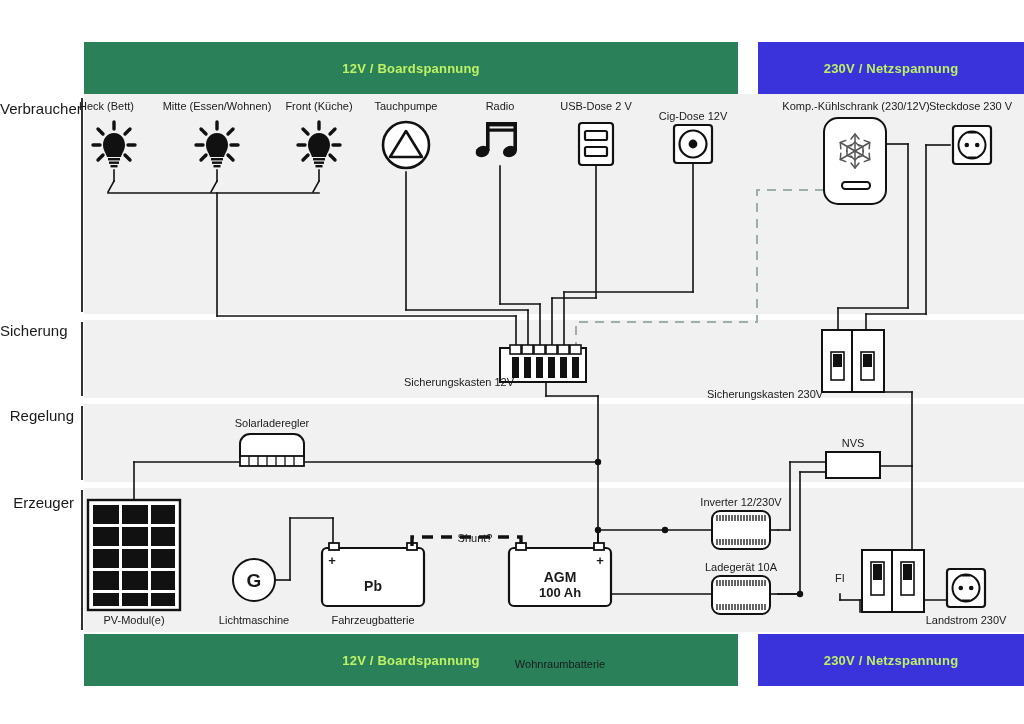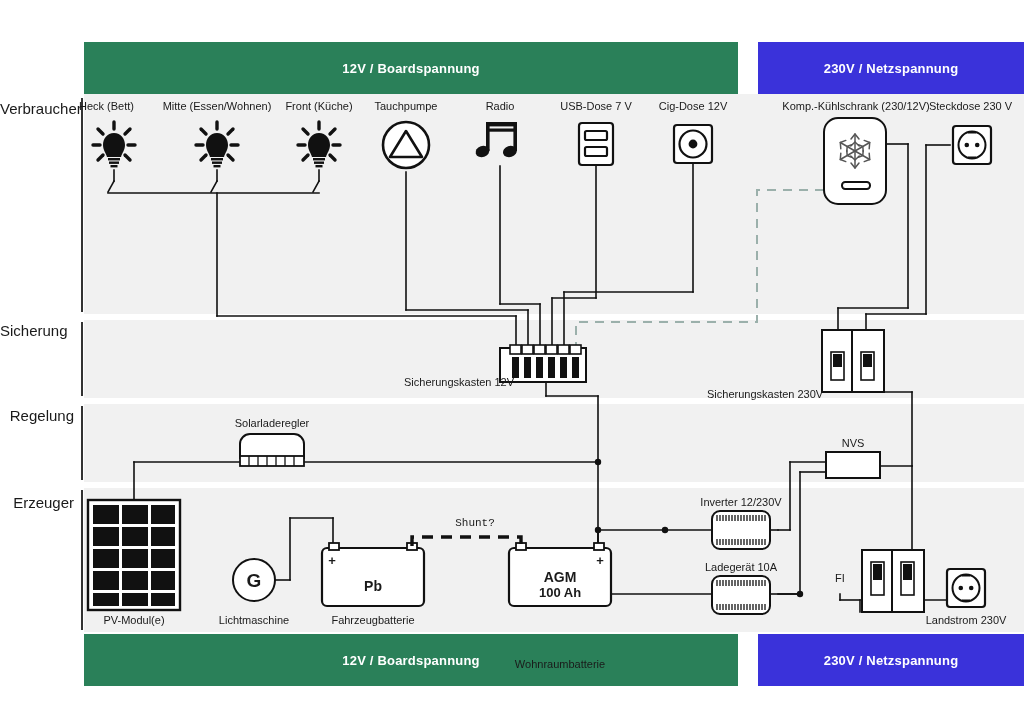--- a/index.html
+++ b/index.html
@@ -1,21 +1,21 @@
 <!DOCTYPE html>
 <html><head>
 <meta charset="utf-8">
 <style>
   html,body{margin:0;padding:0;background:#fff;}
   body{width:1024px;height:724px;position:relative;overflow:hidden;
        font-family:"Liberation Sans","DejaVu Sans",sans-serif;color:#1a1a1a;}
   #stage{position:absolute;left:0;top:0;width:1024px;height:724px;}
   svg#diagram{position:absolute;left:0;top:0;width:1024px;height:724px;}
   .banner{position:absolute;display:flex;align-items:center;justify-content:center;
-          color:#ffffff;font-size:13px;font-weight:bold;letter-spacing:.2px;}
+          color:#bef264;font-size:13px;font-weight:bold;letter-spacing:.2px;}
   .rowlabel{position:absolute;font-size:15px;color:#1a1a1a;text-align:right;white-space:nowrap;}
   .caption{position:absolute;font-size:11px;color:#1a1a1a;white-space:nowrap;text-align:center;}
   .caption.bold{font-weight:bold;}
   .devlabel{position:absolute;font-size:11px;color:#1a1a1a;white-space:nowrap;}
 </style>
 </head>
 <body>
 
 <div id="stage">
 
@@ -431,36 +431,36 @@
   <div class="rowlabel" style="left:0;top:100px;width:74px;">Verbraucher</div>
   <div class="rowlabel" style="left:0;top:322px;width:52px;">Sicherung</div>
   <div class="rowlabel" style="left:0;top:407px;width:74px;">Regelung</div>
   <div class="rowlabel" style="left:0;top:494px;width:74px;">Erzeuger</div>
 
   <div class="caption" style="left:54px;top:100px;width:105px;">Heck (Bett)</div>
   <div class="caption" style="left:147px;top:100px;width:140px;">Mitte (Essen/Wohnen)</div>
   <div class="caption" style="left:259px;top:100px;width:120px;">Front (Küche)</div>
   <div class="caption" style="left:346px;top:100px;width:120px;">Tauchpumpe</div>
   <div class="caption" style="left:450px;top:100px;width:100px;">Radio</div>
-  <div class="caption" style="left:536px;top:100px;width:120px;">USB-Dose 7 V</div>
-  <div class="caption" style="left:633px;top:100px;width:120px;text-align:center;">Cig-Dose 12V</div>
+  <div class="caption" style="left:536px;top:100px;width:120px;">USB-Dose 2 V</div>
+  <div class="caption" style="left:633px;top:110px;width:120px;text-align:center;">Cig-Dose 12V</div>
   <div class="caption" style="left:766px;top:100px;width:180px;">Komp.-Kühlschrank (230/12V)</div>
   <div class="caption" style="left:917px;top:100px;width:107px;">Steckdose 230 V</div>
 
   <div class="devlabel" style="left:396px;top:376px;margin-left:8px;">Sicherungskasten 12V</div>
   <div class="devlabel" style="left:707px;top:388px;">Sicherungskasten 230V</div>
 
   <div class="caption" style="left:211px;top:417px;width:122px;">Solarladeregler</div>
   <div class="caption" style="left:826px;top:437px;width:54px;">NVS</div>
 
   <div class="caption" style="left:74px;top:614px;width:120px;">PV-Modul(e)</div>
   <div class="caption" style="left:194px;top:614px;width:120px;">Lichtmaschine</div>
   <div class="caption" style="left:313px;top:614px;width:120px;">Fahrzeugbatterie</div>
   <div class="caption" style="left:500px;top:614px;width:120px;margin-top:44px;">Wohnraumbatterie</div>
-  <div class="caption" style="left:437px;top:517px;width:76px;font-family:Liberation Mono, monospace;">Shunt?</div>
+  <div class="caption" style="left:437px;top:532px;width:76px;">Shunt?</div>
   <div class="caption" style="left:687px;top:496px;width:108px;">Inverter 12/230V</div>
   <div class="caption" style="left:689px;top:561px;width:104px;">Ladegerät 10A</div>
   <div class="devlabel" style="left:835px;top:572px;">FI</div>
   <div class="caption" style="left:906px;top:614px;width:120px;">Landstrom 230V</div>
 
   <div class="caption bold" style="left:244px;top:570px;width:20px;font-size:19px;">G</div>
   <div class="caption bold" style="left:324px;top:553px;width:16px;font-size:13px;">+</div>
   <div class="caption bold" style="left:343px;top:578px;width:60px;font-size:14px;">Pb</div>
   <div class="caption bold" style="left:592px;top:553px;width:16px;font-size:13px;">+</div>
   <div class="caption bold" style="left:530px;top:569px;width:60px;font-size:14px;">AGM</div>

